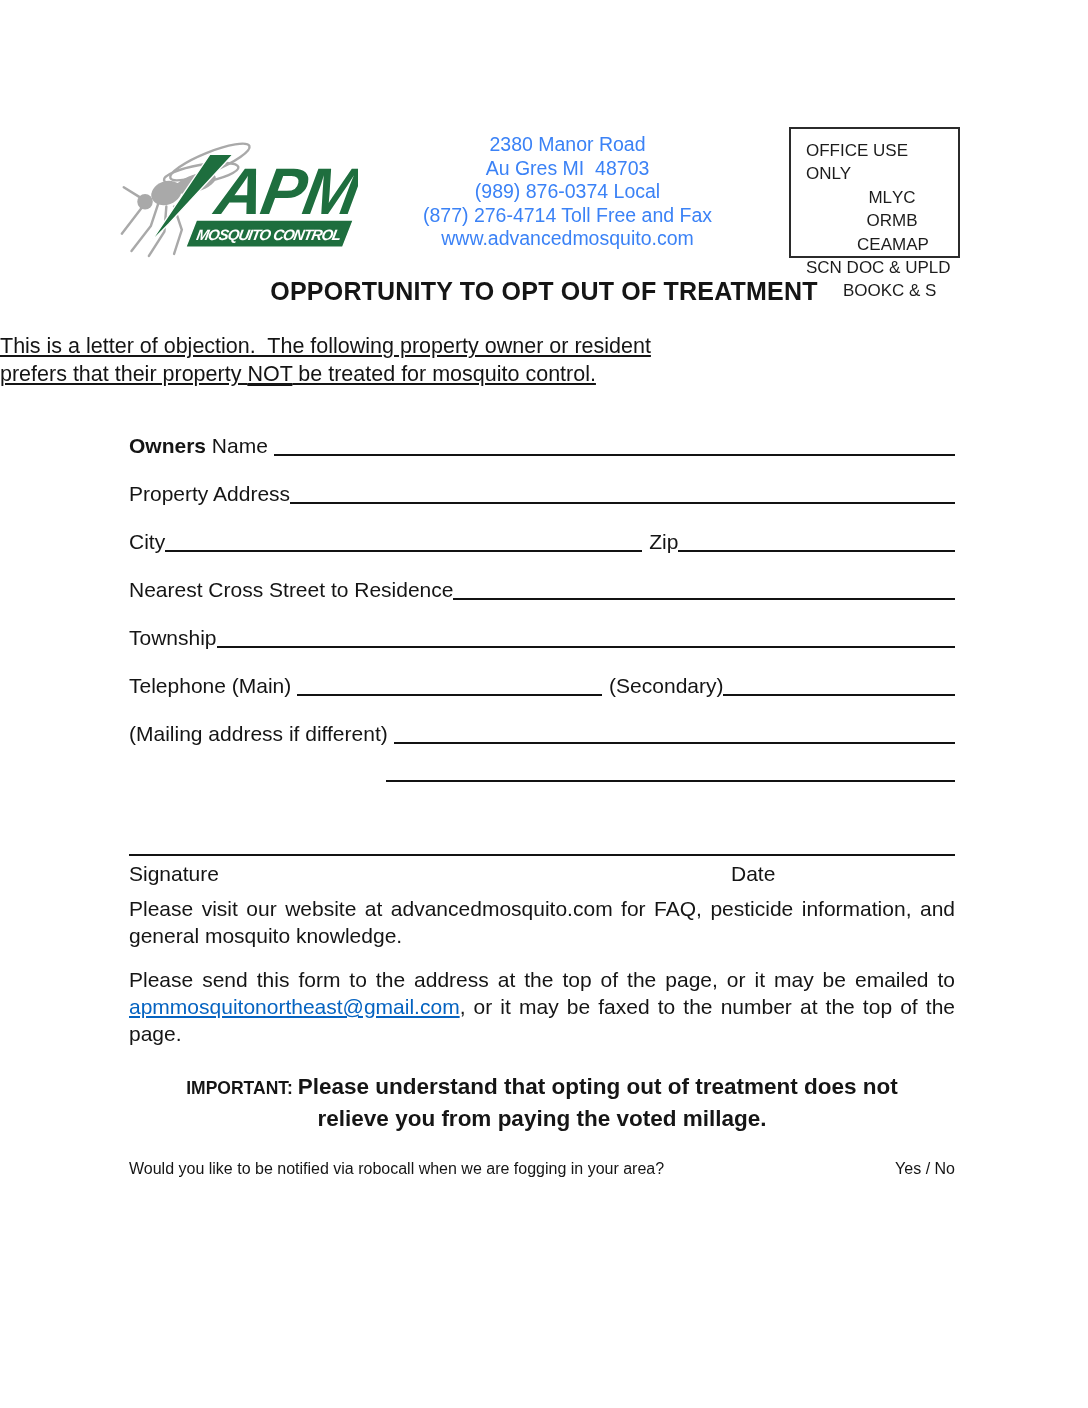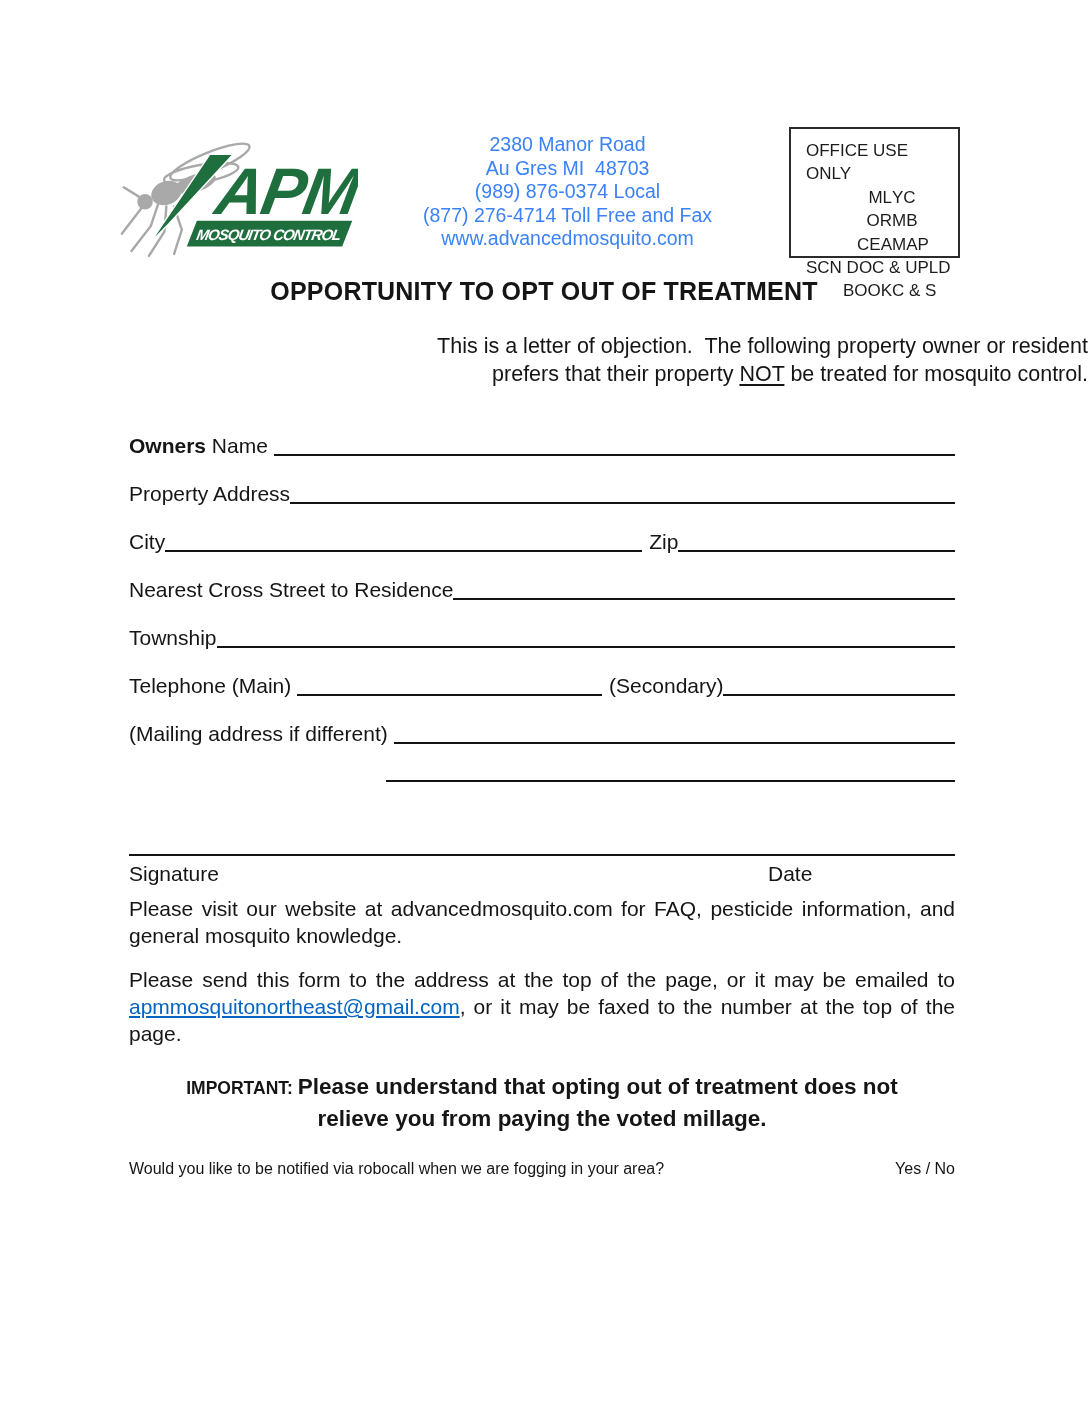--- a/index.html
+++ b/index.html
@@ -24,37 +24,37 @@
     border:2px solid #2b2b2b;
     padding:10px 4px 0 15px;
     font-size:17px; line-height:23.4px; color:#1c1c1c;
   }
   .office .pair .l { display:inline-block; width:86px;text-align:right; }
   
   .title {
     margin-top:15px; text-align:center;
     font-size:25px; font-weight:bold; letter-spacing:0.2px; line-height:28px;
   }
-  .intro { margin-top:27px; text-align:right; font-size:21.5px; line-height:28px; }
+  .intro { margin-top:27px; text-align:left; font-size:21.5px; line-height:28px;text-decoration:underline; }
   .intro .not { text-decoration:underline; text-underline-offset:3px; }
   
   .form { margin:0 133px 0 129px; }
   .row { display:flex; align-items:flex-end; font-size:21px; line-height:26px; margin-top:22px; }
   .row.first { margin-top:45px;align-items:flex-end; }
   .lbl { white-space:pre; flex:none; }
   .b { font-weight:bold; }
   .fill { flex:1; border-bottom:2px solid #131313; margin-bottom:3px; height:1px; }
   .fill.w477 { flex:none; width:477px; }
   .fill.w305 { flex:none; width:305px; }
   .gap7 { margin-left:7px; }
   .row.cont { margin-top:33px; }
   .sp257 { flex:none; width:257px; }
   .sig-line { border-bottom:2px solid #131313; margin-top:69px; height:0; }
   .sig-labels { position:relative; font-size:21px; line-height:26px; margin-top:5px; height:26px; }
-  .sig-date { position:absolute; left:639px; top:0;text-align:right; }
+  .sig-date { position:absolute; left:602px; top:0;text-align:right; }
   
   .para { font-size:21px; line-height:27px; color:#151515; }
   .para.p1 { margin-top:8px; }
   .para.p2 { margin-top:17px; }
   .jline { text-align:justify; text-align-last:justify; }
   a.email { color:#0563c1; text-decoration:underline; }
   .important { margin-top:25px; text-align:center; font-weight:bold; line-height:30px; }
   .imp-label { font-size:17.5px; white-space:pre; }
   .imp-text { font-size:22.5px; }
   .question { display:flex; justify-content:space-between; margin-top:20px; font-size:16px; line-height:26px; }

